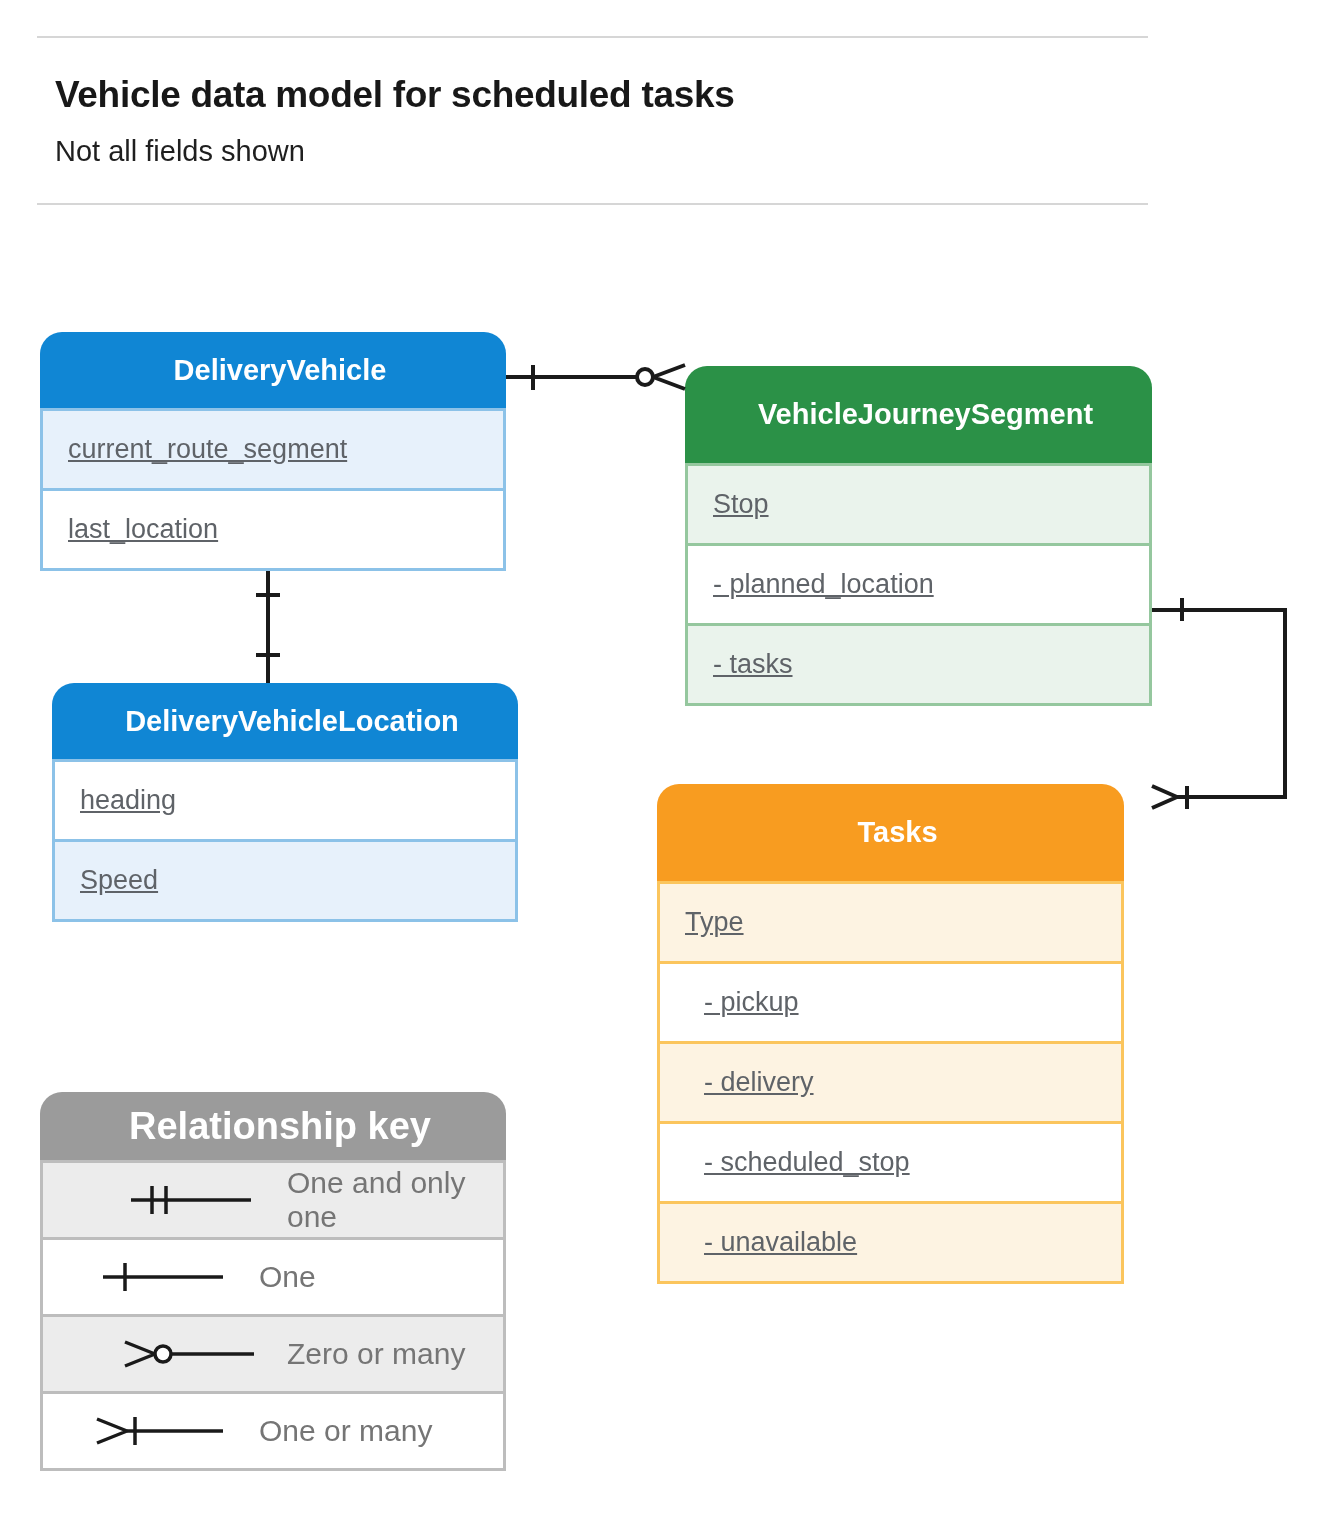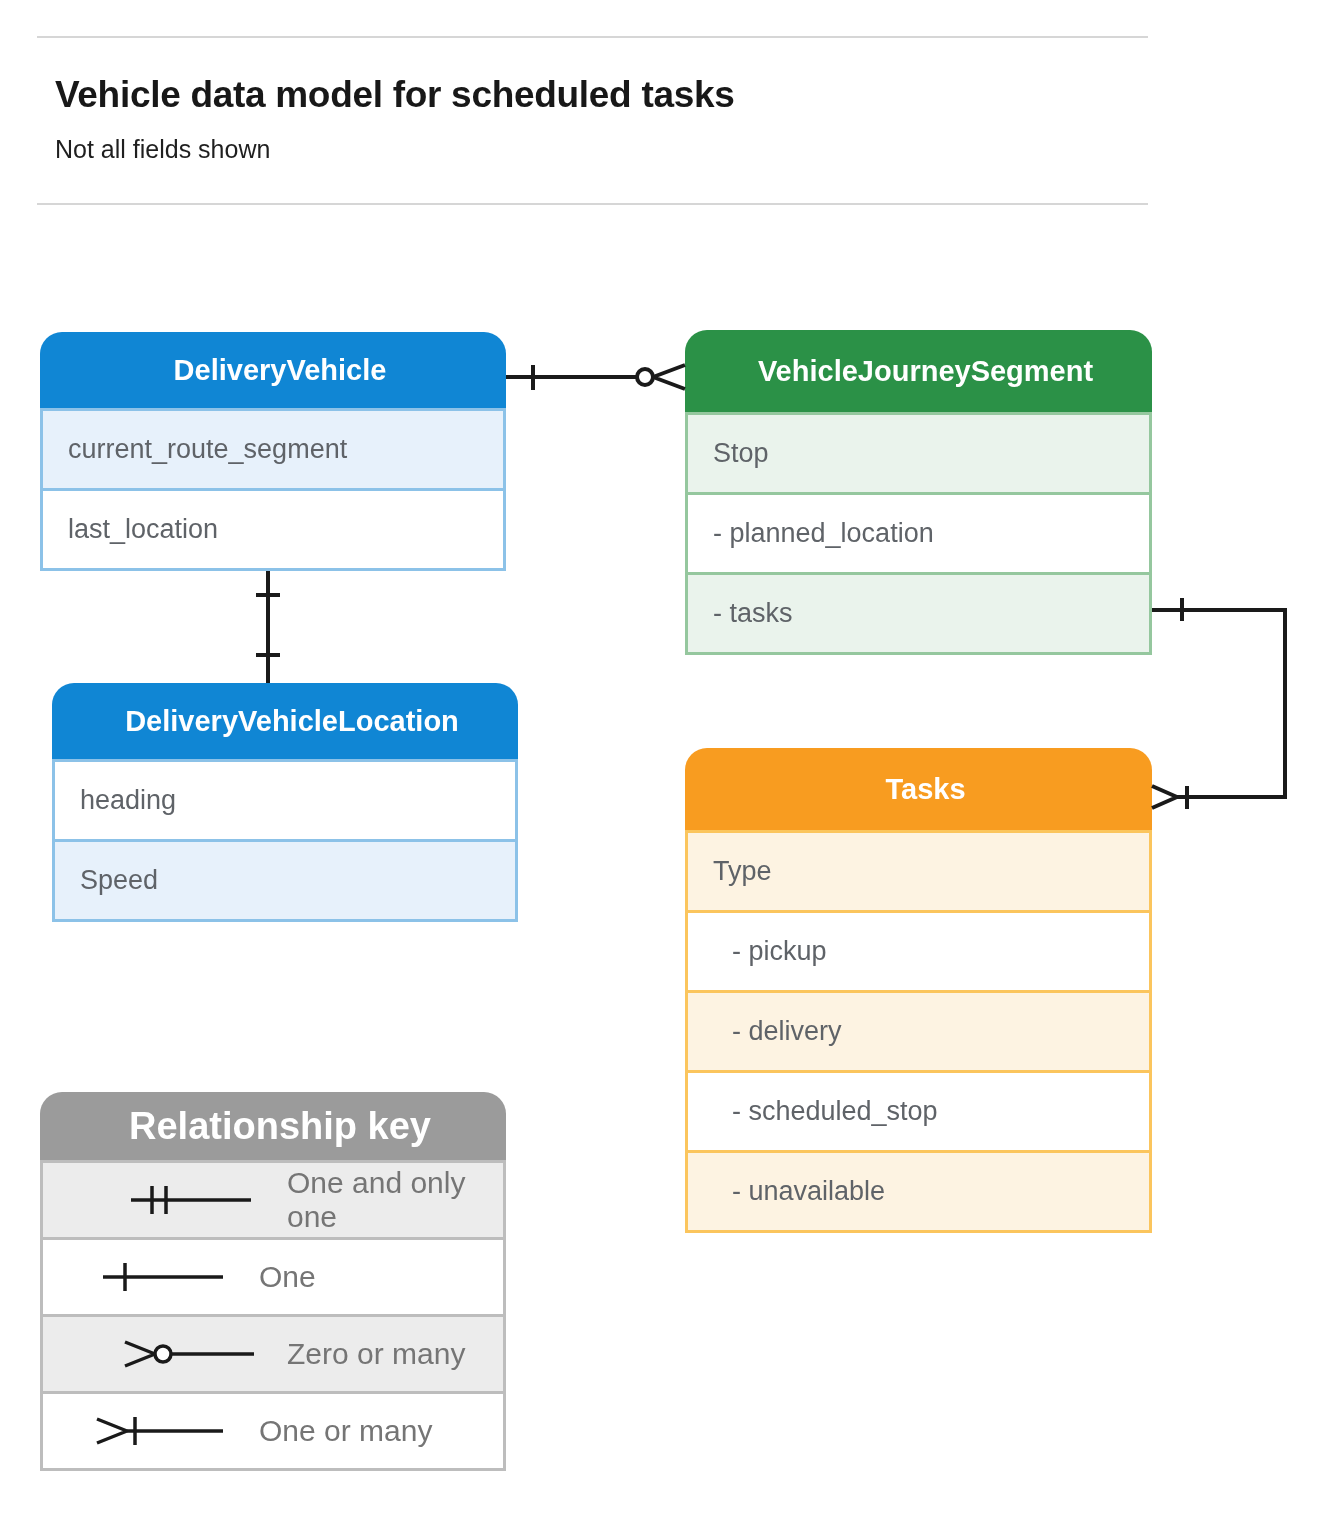--- a/index.html
+++ b/index.html
@@ -4,36 +4,36 @@
 <style>
   html,body{margin:0;padding:0;background:#ffffff;}
   body{font-family:"Liberation Sans","DejaVu Sans",sans-serif;}
   .canvas{position:relative;width:1325px;height:1530px;background:#ffffff;overflow:hidden;}
 
   .rule{position:absolute;left:37px;width:1111px;height:2px;background:#d6d6d6;}
   .rule.top{top:36px;}
   .rule.bottom{top:203px;}
 
   .title{position:absolute;left:55px;top:74px;font-size:37px;font-weight:700;color:#181818;letter-spacing:-0.3px;}
-  .subtitle{position:absolute;left:55px;top:135px;font-size:25px;color:#1f1f1f;}
+  .subtitle{position:absolute;left:55px;top:135px;font-size:29px;color:#1f1f1f;}
 
   
   .blue  {--head:#1086d4;--tint:#e7f1fb;--bord:#8cc2e8;}
   .green {--head:#2b9147;--tint:#eaf3ec;--bord:#95c79e;}
   .orange{--head:#f89c20;--tint:#fdf3e2;--bord:#fbc55d;}
   .gray  {--head:#9b9b9b;--tint:#ececec;--bord:#bdbdbd;}
 
   .entity{position:absolute;}
   .ent-header{height:76px;background:var(--head);border-radius:22px 22px 0 0;
     color:#ffffff;font-weight:700;font-size:29px;display:flex;align-items:center;justify-content:center;padding-left:14px;}
-  .green .ent-header,.orange .ent-header{height:82px;}
+  .green .ent-header,.orange .ent-header{height:97px;margin-top:36px;}
   .gray .ent-header{height:68px;font-size:38px;}
   .ent-rows{border:3px solid var(--bord);background:#ffffff;}
   .ent-row{height:77px;display:flex;align-items:center;padding-left:25px;
-    font-size:27px;color:#5f6368;background:#ffffff;border-top:3px solid var(--bord);}
+    font-size:27px;color:#5f6368;background:#ffffff;border-top:3px solid var(--bord);text-decoration:underline;}
   .ent-row:first-child{border-top:none;}
   .ent-row.tint{background:var(--tint);}
   .ent-row.indent{padding-left:44px;}
 
   .key-row{height:74px;display:flex;align-items:center;padding-left:20px;
     background:#ffffff;border-top:3px solid var(--bord);}
   .key-row:first-child{border-top:none;}
   .key-row.tint{background:var(--tint);padding-left:48px;}
   .key-row .sym{flex:0 0 auto;}
   .key-label{margin-left:26px;font-size:30px;color:#757575;}
@@ -72,21 +72,21 @@
   </div>
 
   <div class="entity blue" style="left:52px;top:683px;width:466px">
     <div class="ent-header">DeliveryVehicleLocation</div>
     <div class="ent-rows">
       <div class="ent-row">heading</div>
       <div class="ent-row tint">Speed</div>
     </div>
   </div>
 
-  <div class="entity orange" style="left:685px;top:748px;width:467px">
+  <div class="entity orange" style="left:657px;top:748px;width:467px">
     <div class="ent-header">Tasks</div>
     <div class="ent-rows">
       <div class="ent-row tint">Type</div>
       <div class="ent-row indent">- pickup</div>
       <div class="ent-row indent tint">- delivery</div>
       <div class="ent-row indent">- scheduled_stop</div>
       <div class="ent-row indent tint">- unavailable</div>
     </div>
   </div>
 

